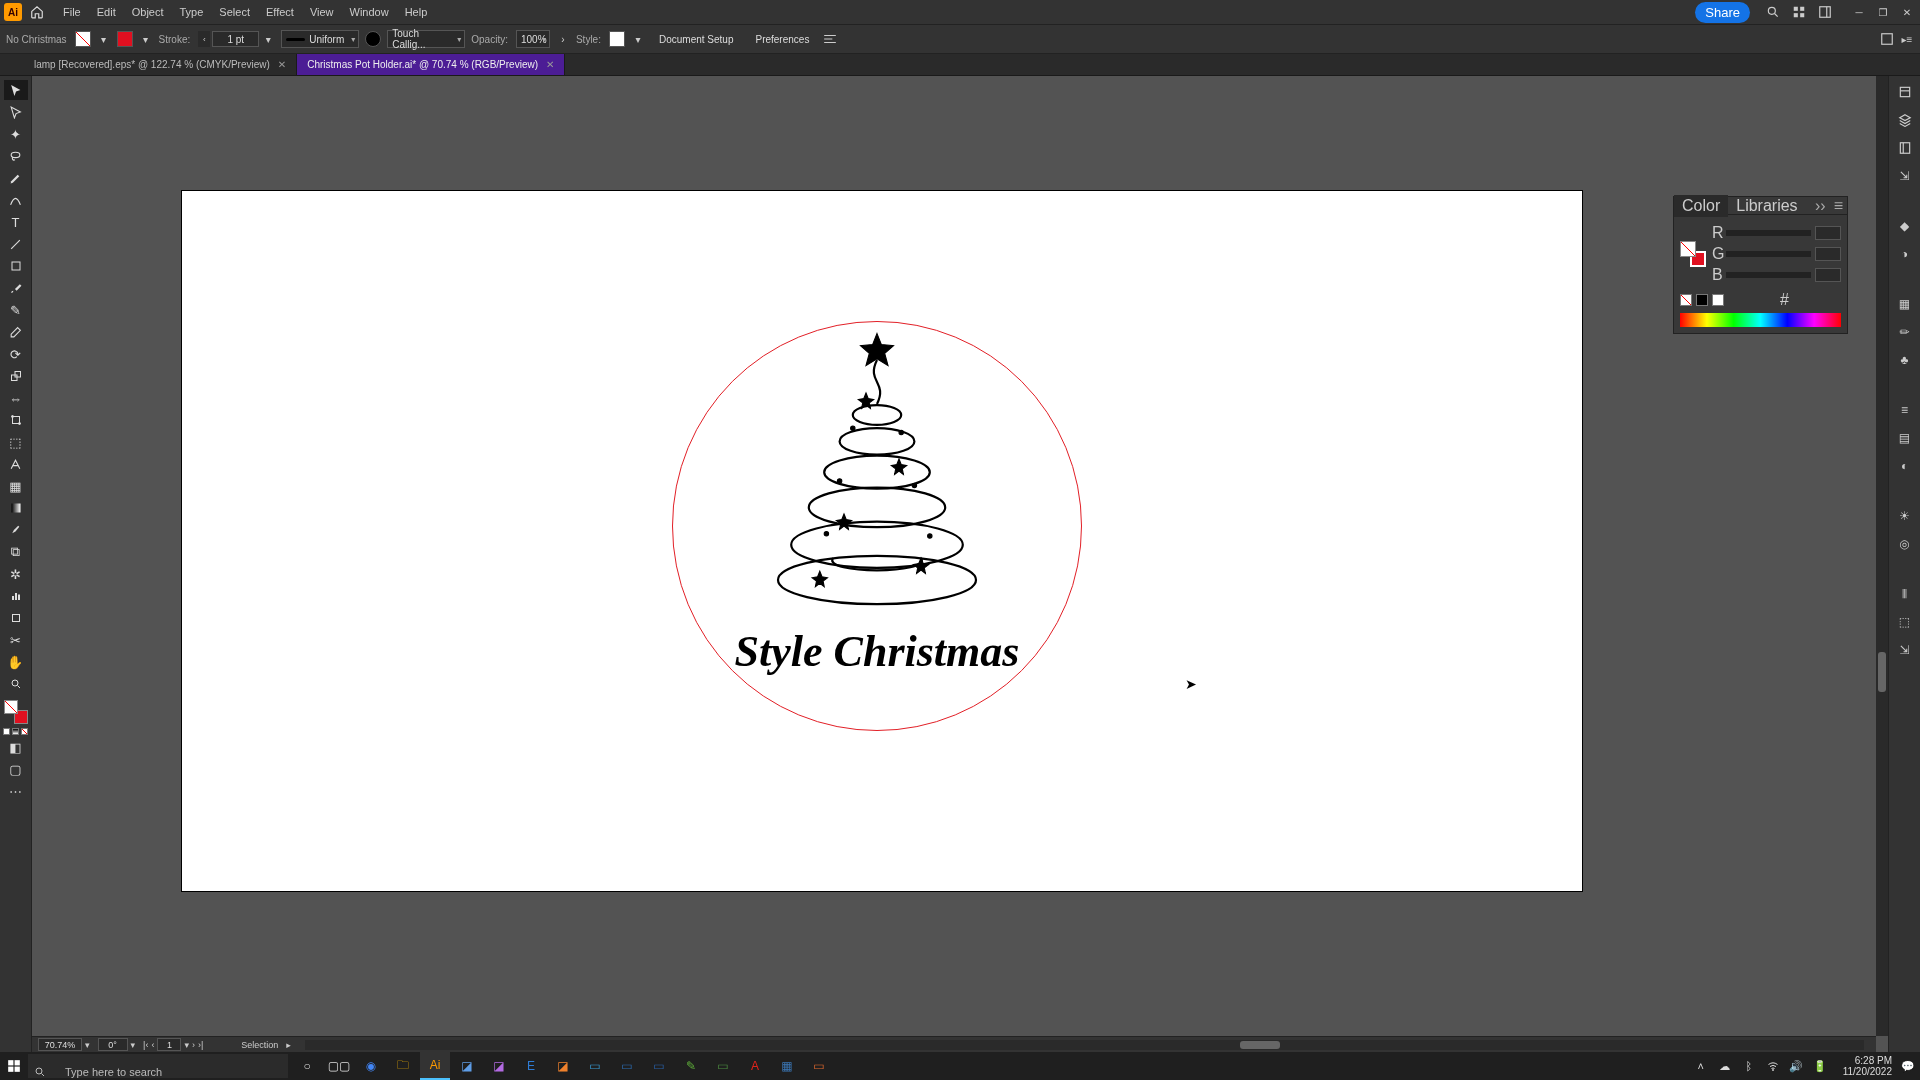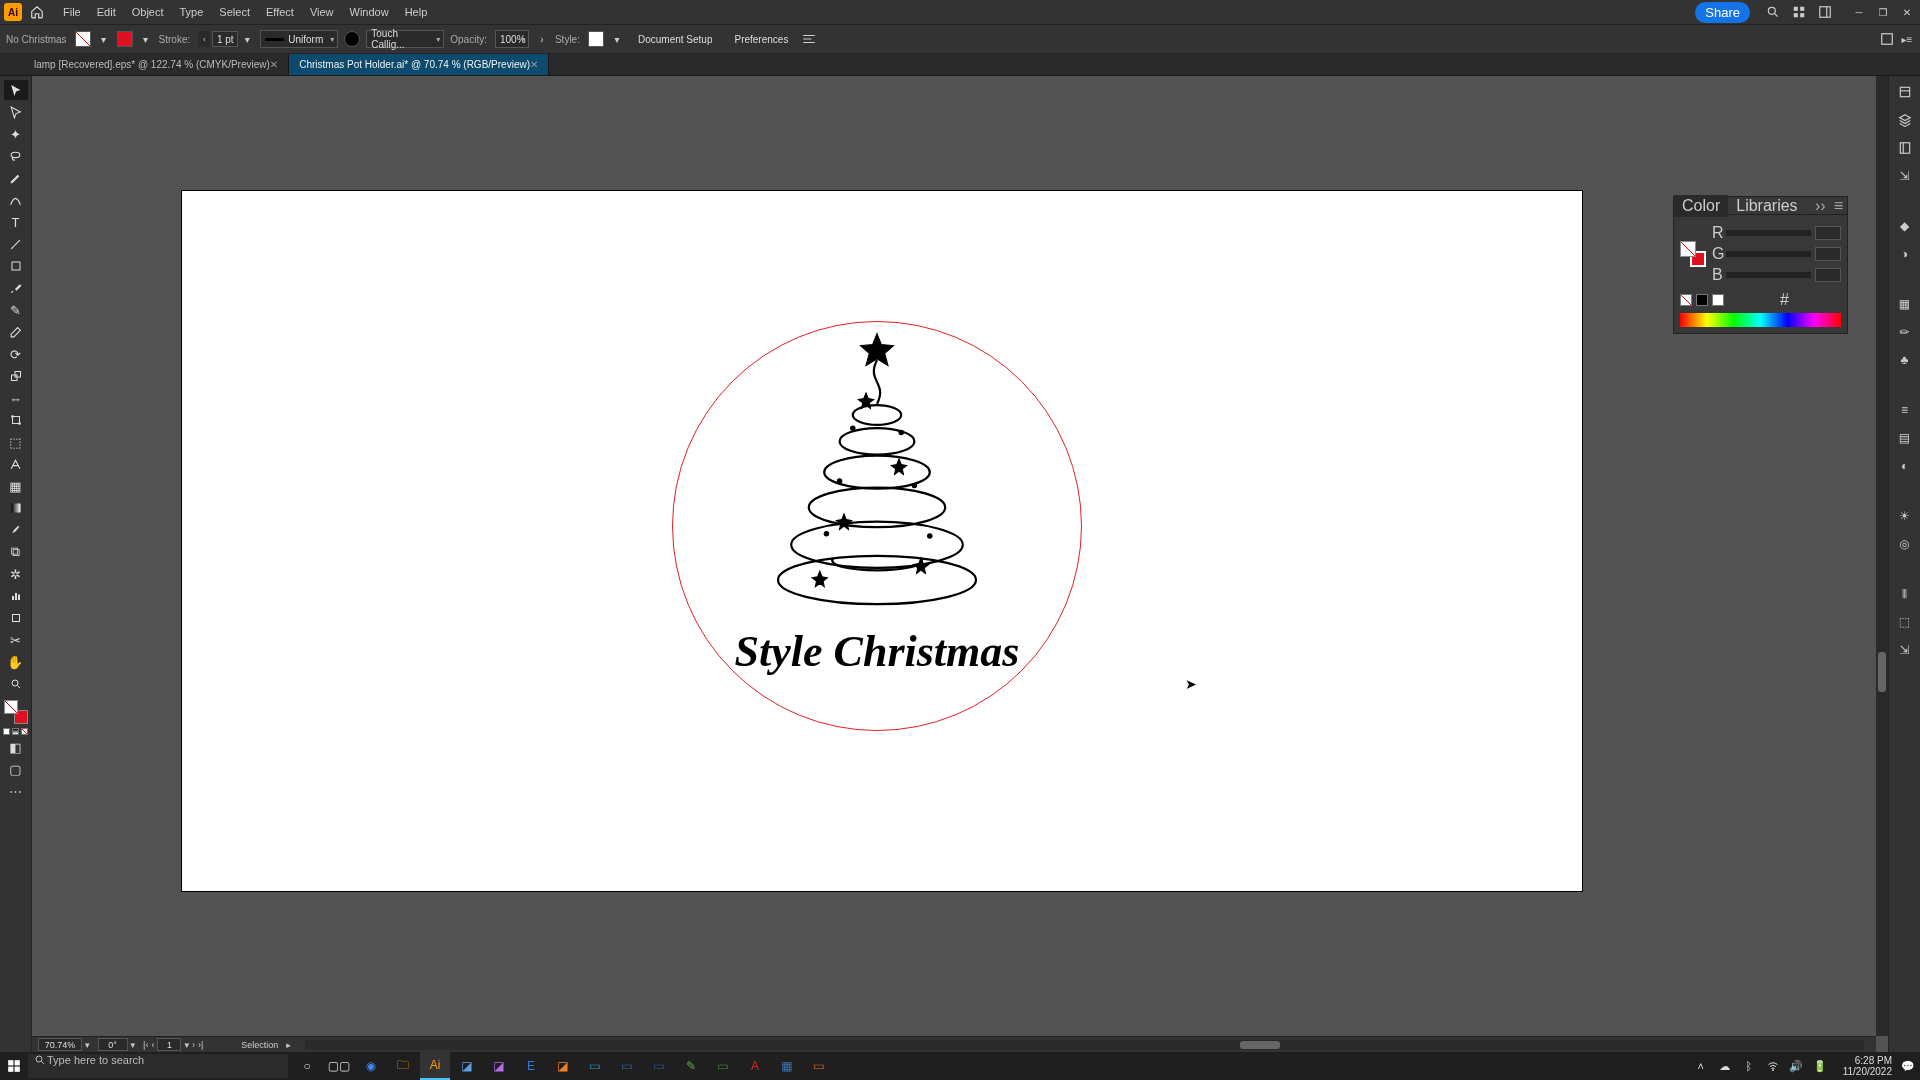--- a/index.html
+++ b/index.html
@@ -20,32 +20,32 @@
 
 .controlbar { height: 30px; background: #333; border-top: 1px solid #222; border-bottom: 1px solid #222; display: flex; align-items: center; font-size: 10px; padding: 0 6px; gap: 6px; }
 .ctrl-label { color: #aaa; margin-right: 2px; }
 .swatch { width: 16px; height: 16px; border: 1px solid #555; display: inline-block; }
 .swatch.none { background: linear-gradient(to top right, white 47%, red 47%, red 53%, white 53%); }
 .swatch.red { background: #e01020; }
 .swatch.black { background: #000; }
 .swatch.white { background: #fff; }
 .stroke-step { display: flex; align-items: center; gap: 2px; }
 .stroke-step .step { width: 12px; height: 16px; background: #2a2a2a; display: flex; align-items: center; justify-content: center; font-size: 8px; }
-.stroke-step input { width: 26px; height: 16px; background: #2a2a2a; border: 1px solid #555; color: #ddd; font-size: 10px; text-align: center; }
+.stroke-step input { width: 47px; height: 16px; background: #2a2a2a; border: 1px solid #555; color: #ddd; font-size: 10px; text-align: center; }
 .dd { height: 18px; background: #2a2a2a; border: 1px solid #555; color: #ddd; font-size: 10px; padding: 0 14px 0 4px; display: flex; align-items: center; position: relative; }
 .dd::after { content: "▾"; position: absolute; right: 3px; font-size: 8px; color: #aaa; }
 .opacity-box { width: 34px; }
 .panel-btn { background: #333; border: 0; color: #ddd; font-size: 10px; padding: 3px 8px; }
 .controlbar .right { margin-left: auto; display: flex; align-items: center; gap: 6px; }
 .icon12 { width: 14px; height: 14px; display: inline-flex; align-items: center; justify-content: center; color: #ccc; font-size: 10px; }
 
 
 .doc-tabs { height: 22px; background: #2a2a2a; border-bottom: 1px solid #1a1a1a; display: flex; align-items: stretch; font-size: 10px; padding-left: 24px; }
-.doc-tab { display: flex; align-items: center; padding: 0 10px; color: #bbb; border-right: 1px solid #1a1a1a; gap: 0; }
-.doc-tab.active { background: #0c4a6e; color: #eee; }
+.doc-tab { display: flex; align-items: center; padding: 0 10px; color: #bbb; border-right: 1px solid #1a1a1a; gap: 8px; }
+.doc-tab.active { background: #4c1d95; color: #eee; }
 .doc-tab .close { color: #999; font-size: 10px; }
 
 
 .main-row { position: absolute; top: 76px; left: 0; right: 0; bottom: 28px; display: flex; }
 .tools-col { width: 32px; background: #333; display: flex; flex-direction: column; align-items: center; padding-top: 4px; gap: 2px; border-right: 1px solid #222; }
 .tool { width: 24px; height: 20px; display: flex; align-items: center; justify-content: center; color: #ddd; font-size: 13px; }
 .tool.sel { background: #1a1a1a; }
 .tool-fillstroke { position: relative; width: 24px; height: 24px; margin-top: 4px; }
 .tool-fillstroke .back { position: absolute; right: 0; bottom: 0; width: 14px; height: 14px; border: 1px solid #888; background: #e01020; }
 .tool-fillstroke .front { position: absolute; left: 0; top: 0; width: 14px; height: 14px; border: 1px solid #888; background: linear-gradient(to top right, white 47%, red 47%, red 53%, white 53%); }
@@ -95,21 +95,21 @@
 .sw-row .sq { width: 12px; height: 12px; border: 1px solid #777; }
 .spectrum { height: 14px; margin-top: 4px; background: linear-gradient(to right, red, yellow, lime, cyan, blue, magenta, red); }
 
 
 .vscroll { position: absolute; right: 0; top: 0; bottom: 16px; width: 12px; background: #2a2a2a; }
 .vscroll .vthumb { position: absolute; top: 60%; left: 2px; width: 8px; height: 40px; background: #666; border-radius: 3px; }
 
 
 .taskbar { position: absolute; left: 0; right: 0; bottom: 0; height: 28px; background: #1f1f1f; display: flex; align-items: center; font-size: 11px; color: #ddd; }
 .taskbar .start { width: 28px; height: 28px; display: flex; align-items: center; justify-content: center; color: #fff; background: #1f1f1f; }
-.taskbar .search { width: 260px; height: 24px; background: #2b2b2b; display: flex; align-items: flex-start; padding: 0 6px; gap: 1px; color: #bbb; }
+.taskbar .search { width: 260px; height: 24px; background: #2b2b2b; display: flex; align-items: flex-end; padding: 0 6px; gap: 19px; color: #bbb; }
 .taskbar .search .sicon { font-size: 12px; }
 .taskbar .tb-icons { display: flex; align-items: center; gap: 2px; margin-left: 4px; }
 .taskbar .tb-icons .appicon { width: 30px; height: 28px; display: flex; align-items: center; justify-content: center; font-size: 12px; }
 .taskbar .tb-icons .appicon.active { border-bottom: 2px solid #4cc2ff; background: #333; }
 .taskbar .tray { margin-left: auto; display: flex; align-items: center; gap: 8px; padding-right: 4px; }
 .taskbar .tray .ticon2 { width: 16px; height: 16px; display: flex; align-items: center; justify-content: center; color: #ddd; font-size: 11px; }
 .taskbar .clock { font-size: 10px; line-height: 11px; text-align: right; margin-left: 6px; }
 
 
 svg { display: block; }

